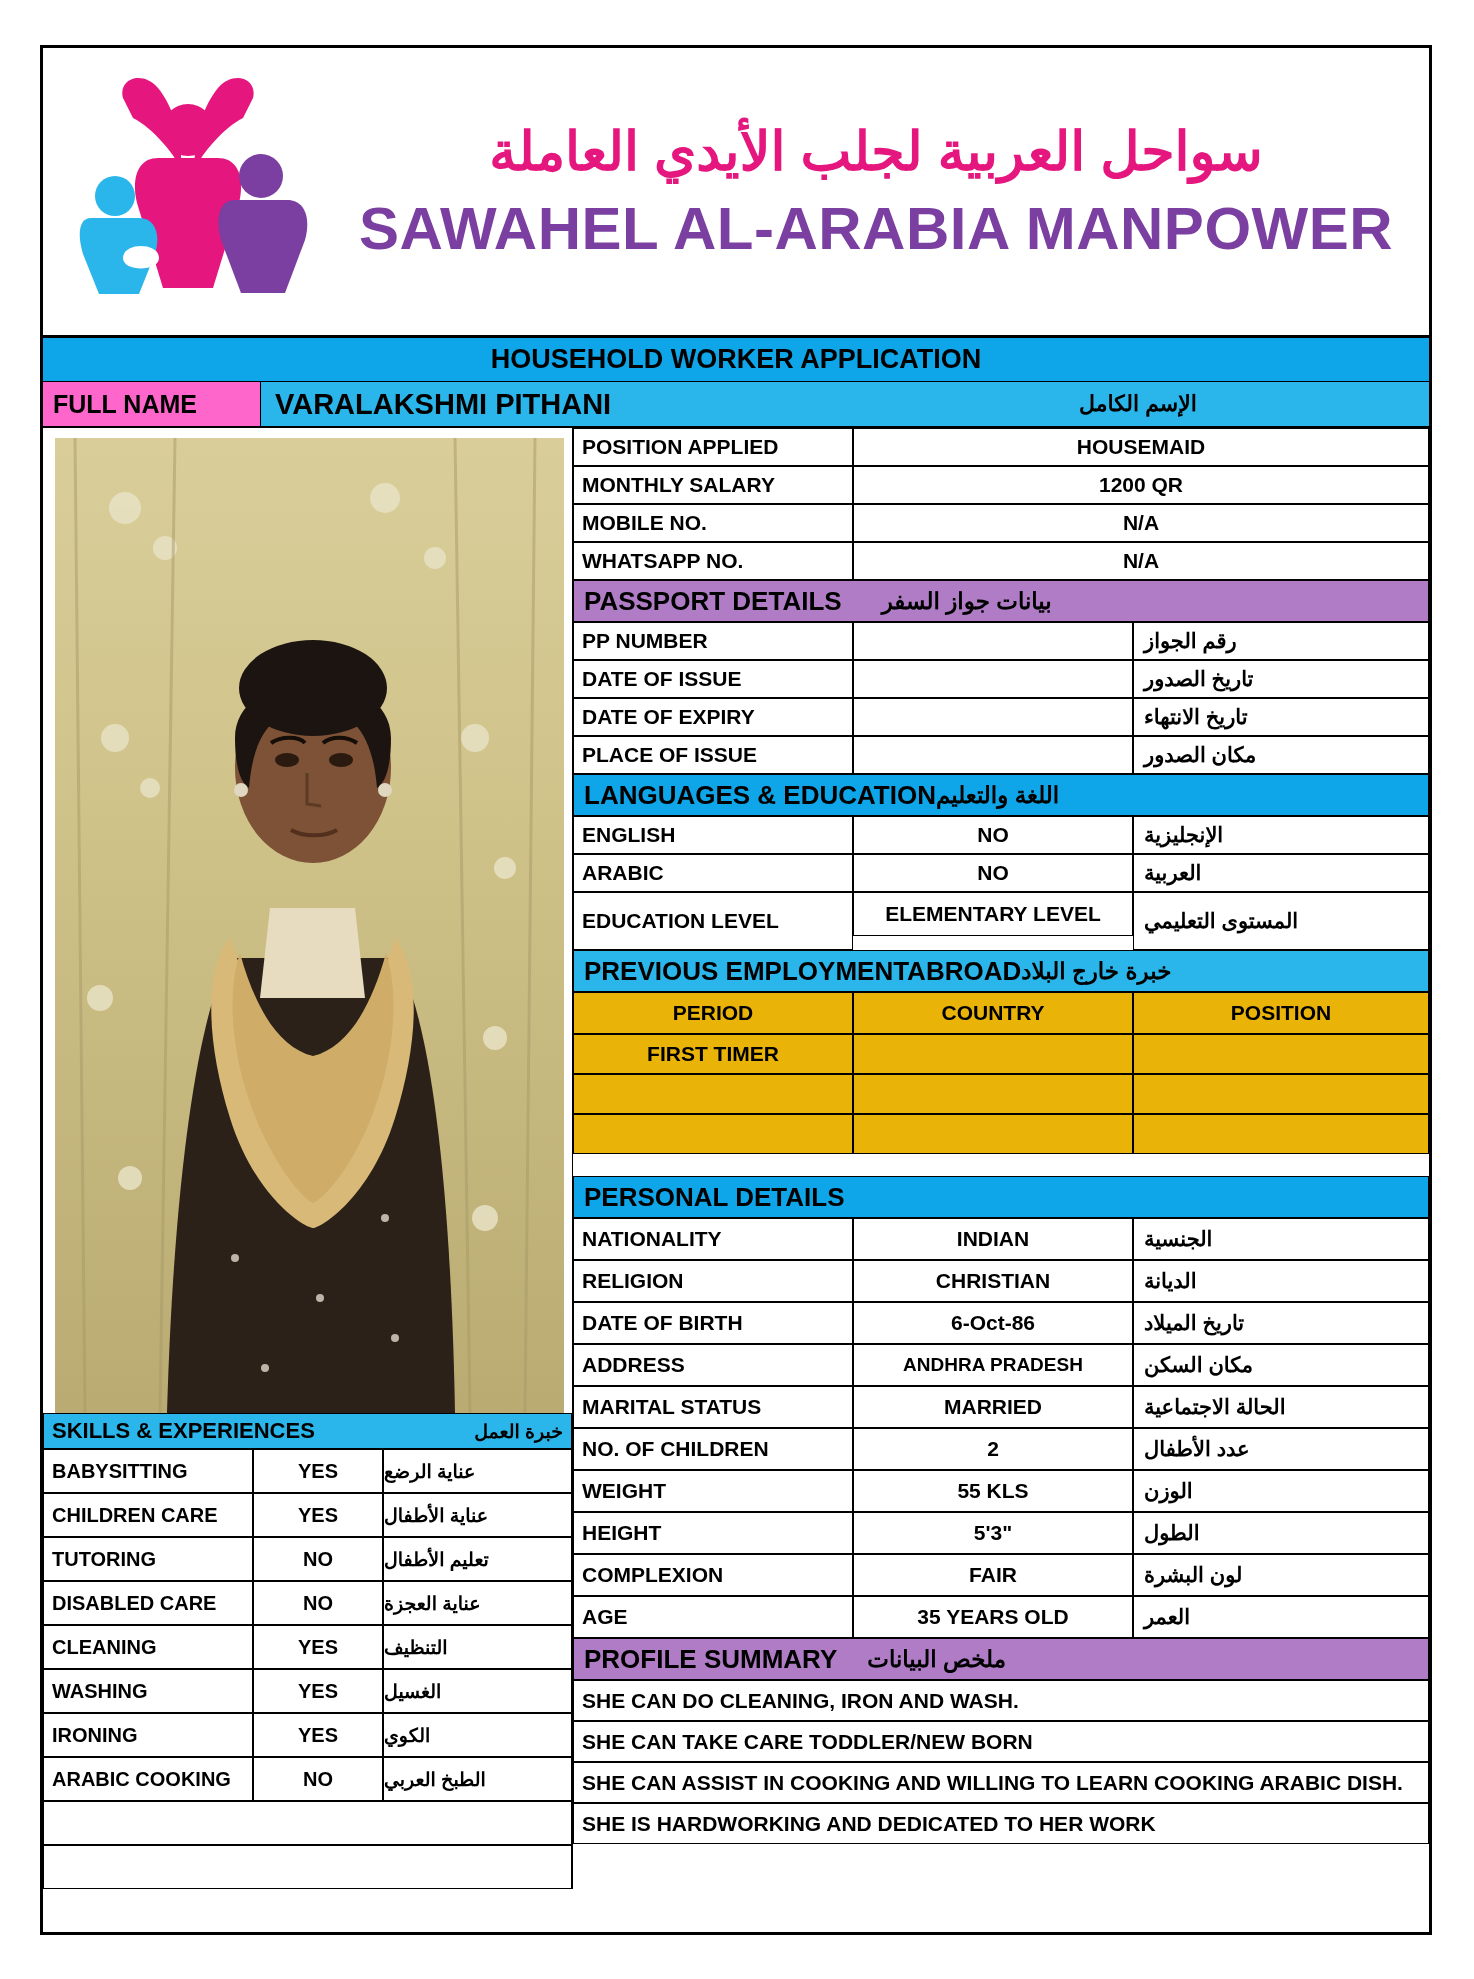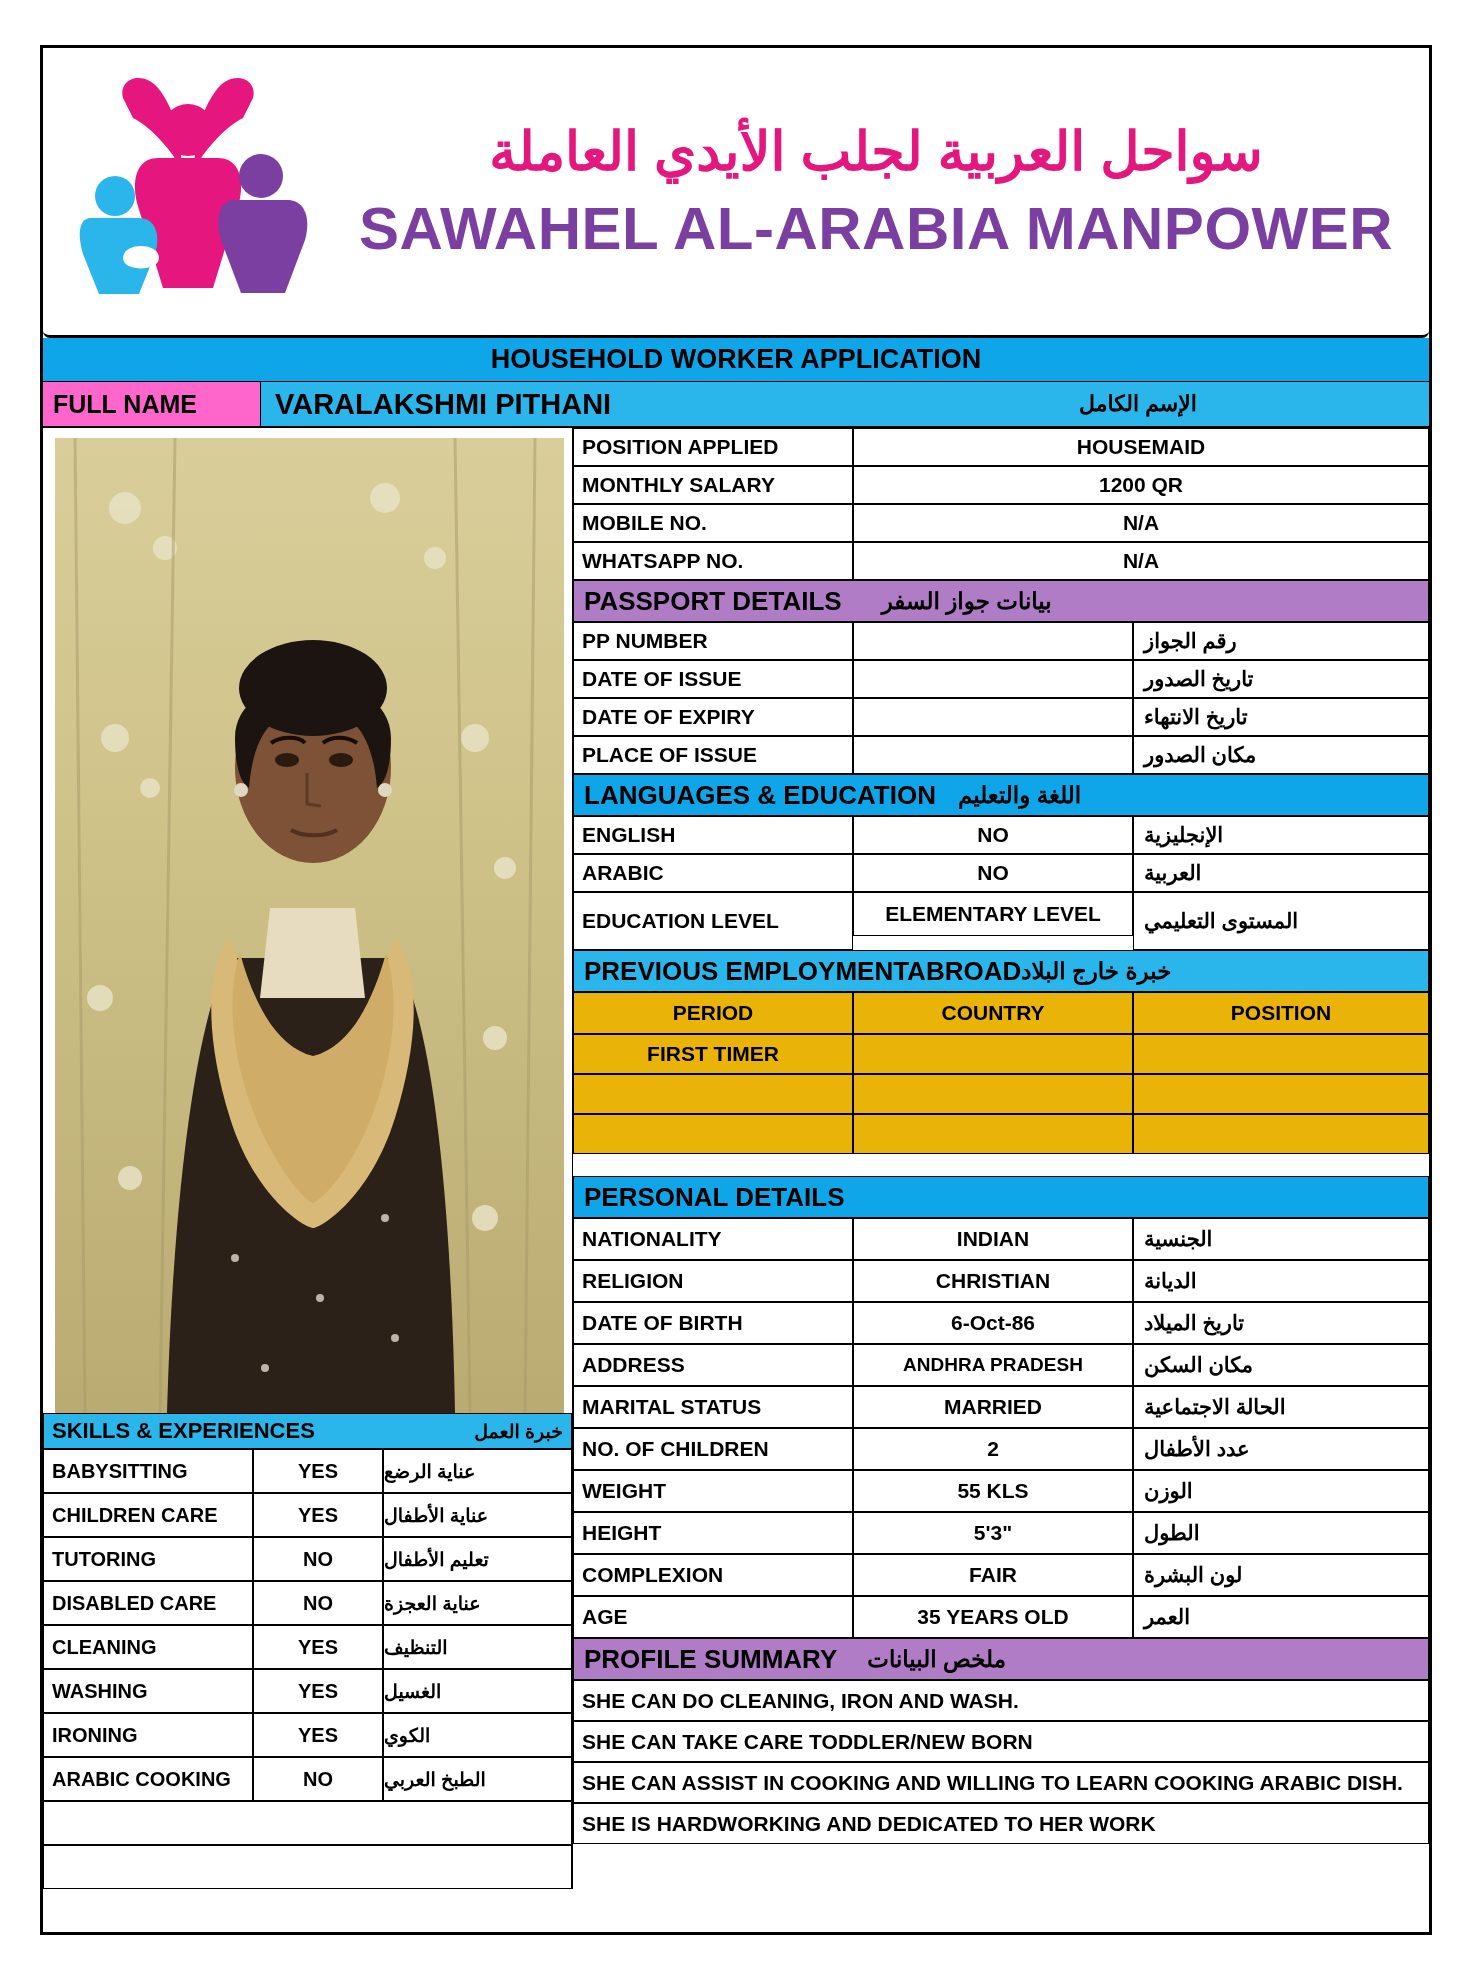--- a/index.html
+++ b/index.html
@@ -25,21 +25,20 @@
     box-sizing: border-box;
     background: #ffffff;
   }
   
   .header {
     display: flex;
     align-items: center;
     height: 290px;
     border-bottom: 3px solid #000000;
     box-sizing: border-box;
-    border-radius: 7px;
   }
   .logo {
     width: 300px;
     height: 100%;
     position: relative;
     flex: 0 0 300px;
   }
   .logo svg { position: absolute; left: 20px; top: 10px; }
   .brand {
     flex: 1 1 auto;
@@ -430,21 +429,21 @@
           </div>
           <div class="row">
             <div class="lbl" style="width:280px">PLACE OF ISSUE</div>
             <div class="val" style="width:280px"></div>
             <div class="ar c3">مكان الصدور</div>
           </div>
         </div>
 
         <div class="sechdr pink">
           <span class="en">LANGUAGES &amp; EDUCATION</span>
-          <span class="arx" style="margin-right:auto;padding-left:22px;">اللغة والتعليم</span>
+          <span class="arx" style="margin-right:auto;">اللغة والتعليم</span>
         </div>
         <div>
           <div class="row">
             <div class="lbl" style="width:280px">ENGLISH</div>
             <div class="val" style="width:280px">NO</div>
             <div class="ar c3">الإنجليزية</div>
           </div>
           <div class="row">
             <div class="lbl" style="width:280px">ARABIC</div>
             <div class="val" style="width:280px">NO</div>

